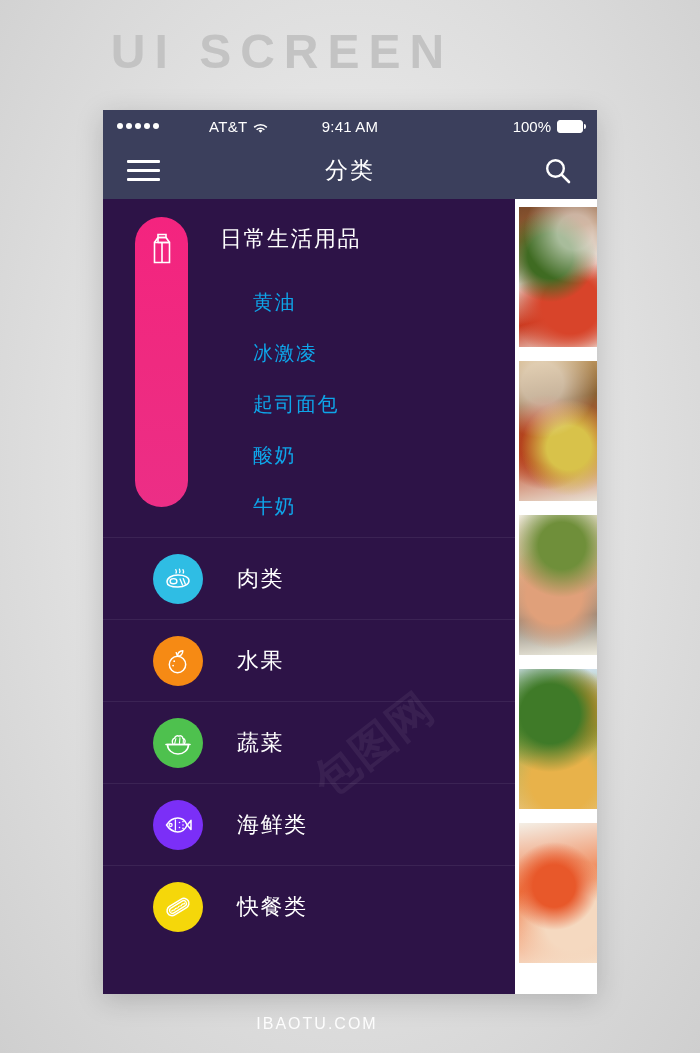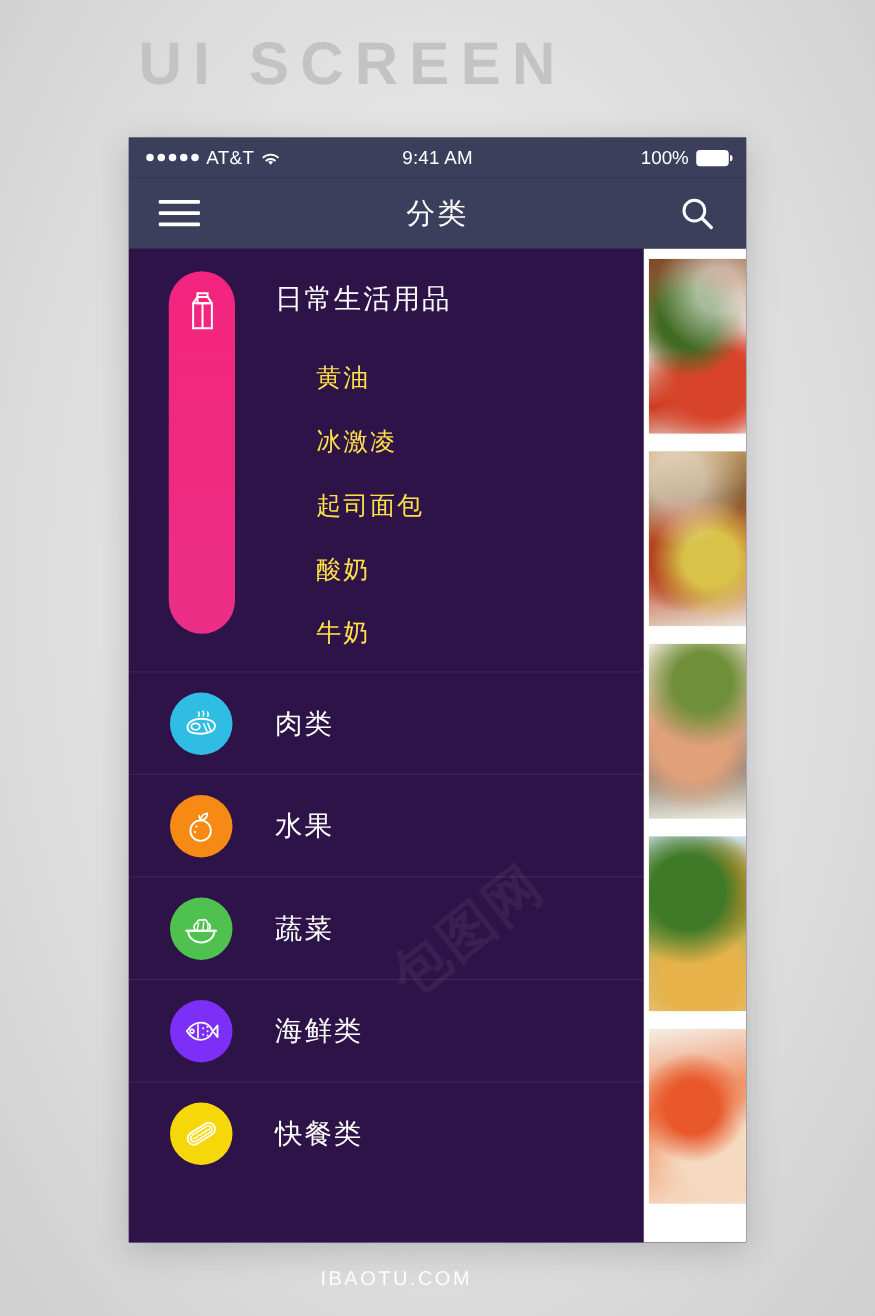--- a/index.html
+++ b/index.html
@@ -37,21 +37,21 @@
   
   .statusbar {
     height:32px; background:#3b3f5c; color:#fff;
     display:flex; align-items:center;
     padding:0 14px;
     font-size:15px;
   }
   .sb-left { display:flex; align-items:center; gap:6px; flex:1; }
   .dots { display:flex; gap:3px; align-items:center; }
   .dots i { width:6px; height:6px; border-radius:50%; background:#fff; display:block; }
-  .carrier { font-size:15px; letter-spacing:.3px; }
+  .carrier { font-size:15px; letter-spacing:.3px;margin-left:44px; }
   .wifi { display:block; width:15px; height:12px; }
   .sb-center { flex:0 0 auto; font-weight:normal; font-size:15px; letter-spacing:.2px;}
   .sb-right { flex:1; display:flex; align-items:center; justify-content:flex-end; gap:6px; }
   .batt-pct { font-size:15px; }
   .batt {
     width:26px; height:13px; border:1.6px solid #fff; border-radius:3px;
     position:relative; background:#fff;
   }
   .batt:after {
     content:""; position:absolute; right:-4px; top:3.5px;
@@ -108,28 +108,28 @@
   .pill .ic { width:30px; height:34px; }
   .group-active .g-title {
     position:absolute; left:117px; top:25px;
     color:#ffffff; font-size:22px; letter-spacing:1.5px;
   }
   .sublist {
     position:absolute; left:150px; top:90px;
     display:flex; flex-direction:column; gap:24px;
   }
   .sublist .sub {
-    color:#fde047; font-size:20px; letter-spacing:1.5px;
+    color:#0ea5e9; font-size:20px; letter-spacing:1.5px;
   }
 
   
   .rows { position:absolute; left:0; top:338px; width:412px; }
   .row {
     height:82px; display:flex; align-items:center;
-    padding-left:33px;
+    padding-left:50px;
     border-top:1px solid rgba(255,255,255,.07);
     cursor:pointer;
   }
   .circ {
     width:50px; height:50px; border-radius:50%;
     display:flex; align-items:center; justify-content:center;
     flex:0 0 auto;
   }
   .circ svg { width:32px; height:32px; }
   .row .r-label {

